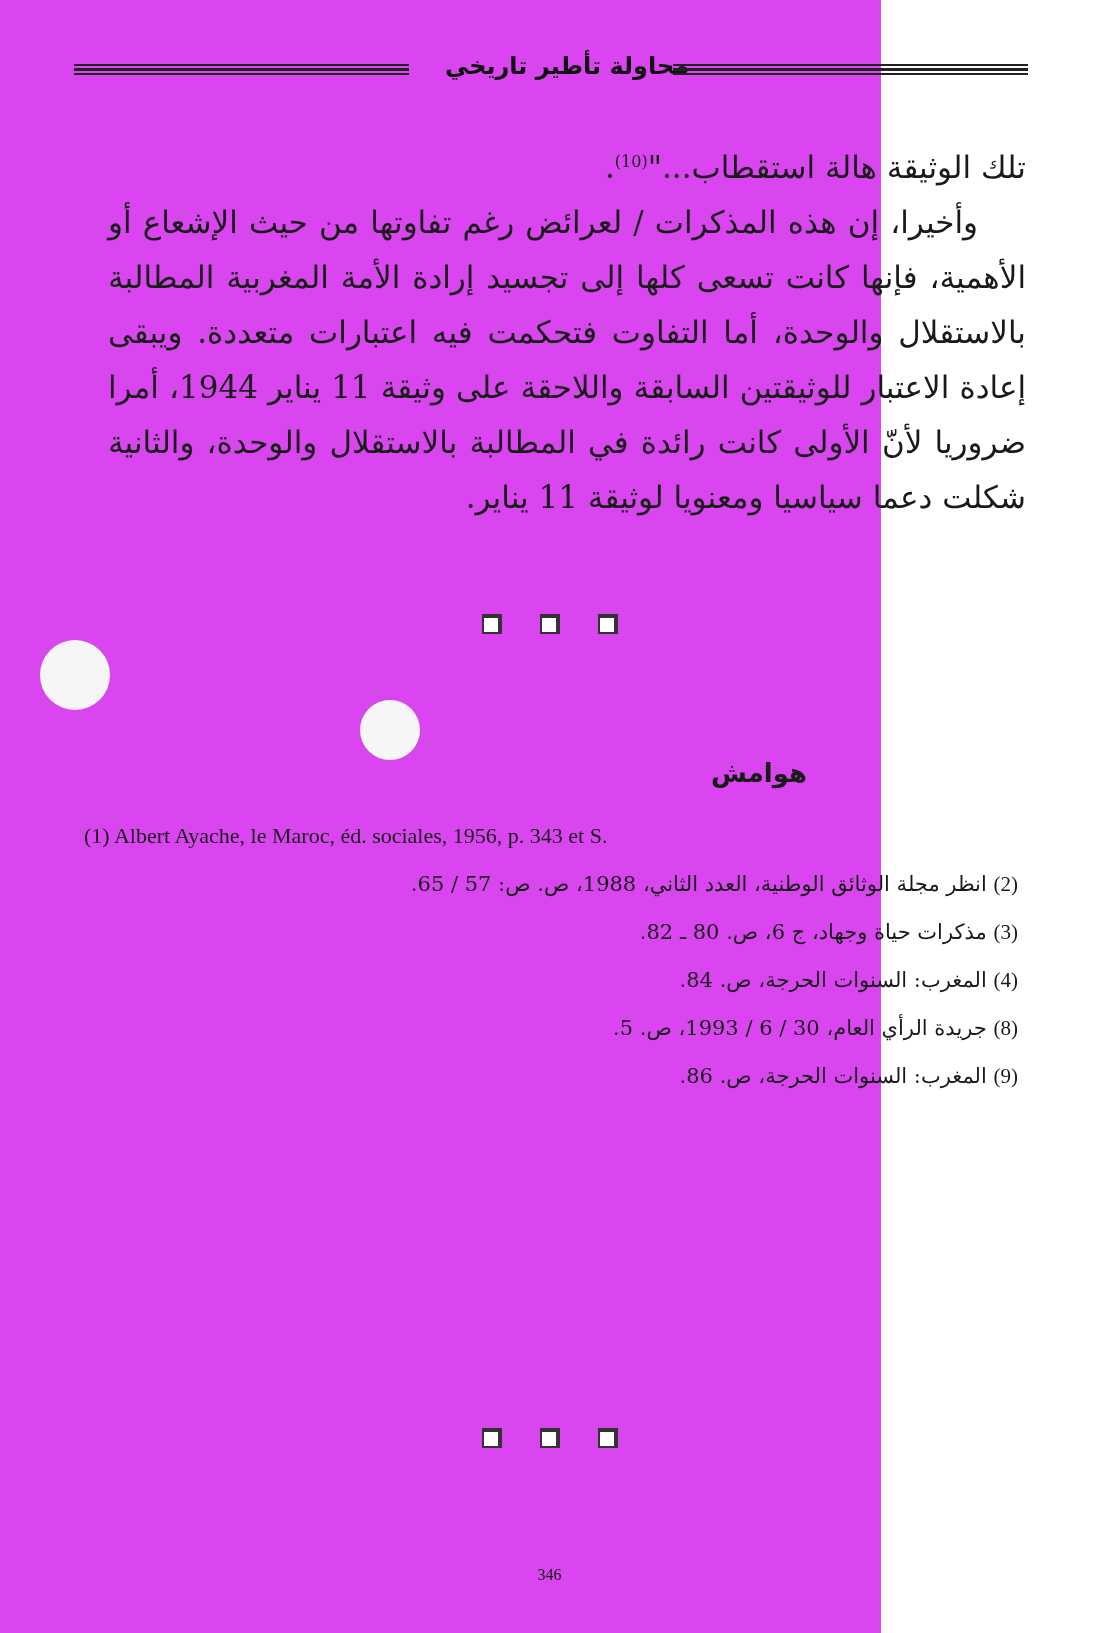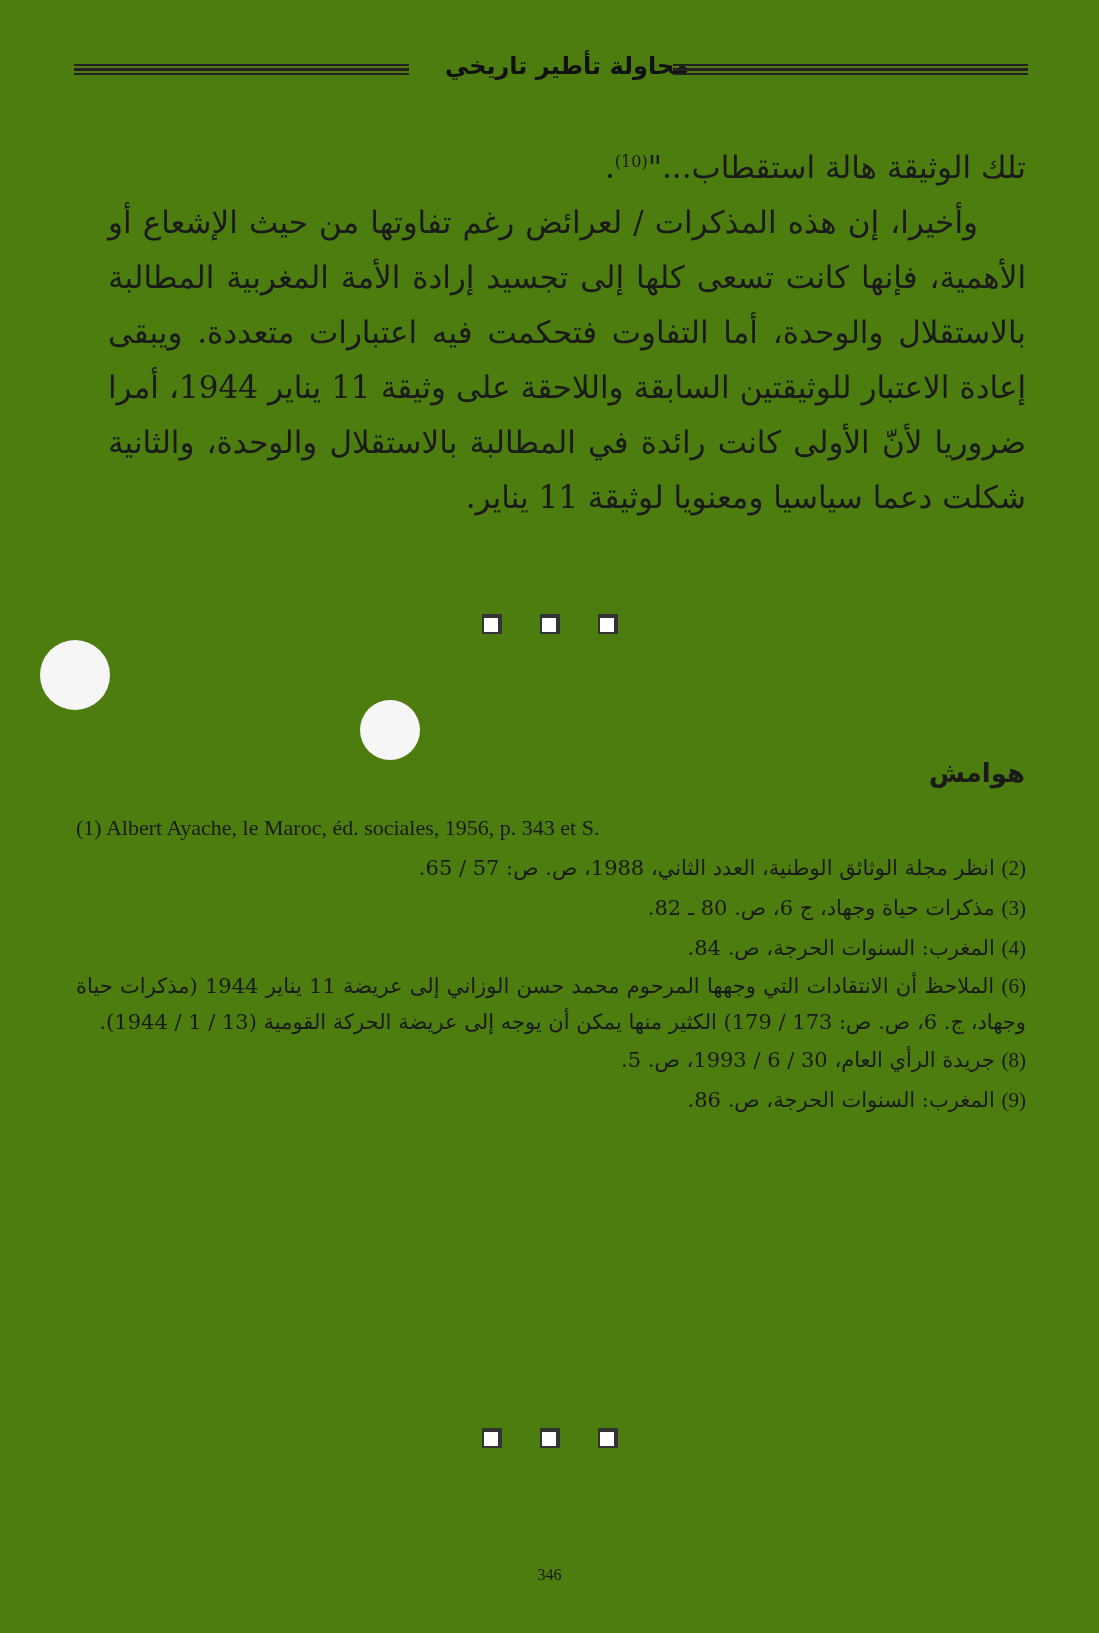--- a/index.html
+++ b/index.html
@@ -1,38 +1,38 @@
 <!DOCTYPE html>
 <html><head>
   <meta charset="utf-8">
   <style>
     html, body { margin: 0; padding: 0; background: #ffffff; }
     body { width: 1099px; height: 1633px; position: relative; overflow: hidden; font-family: "DejaVu Serif", "Liberation Serif", serif; color: #1a1a1a; }
-    .page { position: absolute; left: 0; top: 0; width: 1099px; height: 1633px; background: #4d7c0f; }
+    .page { position: absolute; left: 0; top: 0; width: 881px; height: 1633px; background: #d946ef; }
     
     .running-header { position: absolute; top: 44px; left: 72px; width: 958px; height: 50px; }
     .rule { position: absolute; top: 20px; height: 14px; }
     .rule.left { left: 2px; width: 335px; }
     .rule.right { right: 2px; width: 355px; }
     .rule span { display: block; height: 2px; background: #222; margin-bottom: 2px; }
     .rule span.thick { height: 3px; }
     .header-title { position: absolute; left: 350px; width: 290px; top: 8px; text-align: center; font-family: "DejaVu Sans", sans-serif; font-weight: bold; font-size: 24px; direction: rtl; color: #111; }
     
     .body-text { position: absolute; left: 76px; width: 950px; top: 140px; direction: rtl; text-align: justify; font-size: 31px; line-height: 55px; font-family: "DejaVu Serif", serif; }
     .body-text p { margin: 0; }
     .body-text p.first { text-indent: 0; }
     .body-text p.indent { text-indent: 48px; margin-left: 32px; }
     sup.ref { font-size: 16px; vertical-align: super; line-height: 0; }
     
     .separator { position: absolute; left: 0; width: 1099px; display: flex; justify-content: center; gap: 38px; direction: ltr; }
     .sep-box { width: 20px; height: 20px; border: 2px solid #333; border-top-width: 4px; border-right-width: 4px; box-sizing: border-box; background: #fff; }
     
     .notes-title { position: absolute; right: 74px; top: 758px; font-family: "DejaVu Sans", sans-serif; font-weight: bold; font-size: 26px; direction: rtl; text-align: right; }
     .notes { position: absolute; left: 76px; width: 950px; top: 808px; direction: rtl; font-size: 21px; line-height: 40px; }
-    .note { margin: 0; padding-right: 0; }
+    .note { margin: 8px; padding-right: 0; }
     .note.latin { direction: ltr; text-align: left; font-family: "Liberation Serif", serif; font-size: 22px; }
     .note.multi { text-align: justify; }
     .note-num { font-family: "Liberation Serif", serif; }
     .page-number { position: absolute; top: 1566px; left: 0; width: 1099px; text-align: center; font-family: "Liberation Serif", serif; font-size: 16px; }
     .smudge { position: absolute; border-radius: 50%; background: #f6f6f6; }
   </style>
 </head>
 <body>
 
 <div class="page">
@@ -67,21 +67,20 @@
     <div class="sep-box"></div>
   </div>
 
   <div class="notes-title">هوامش</div>
 
   <div class="notes">
     <p class="note latin"><span class="note-num">(1)</span> <span>Albert Ayache, le Maroc, éd. sociales, 1956, p. 343 et S.</span></p>
     <p class="note"><span class="note-num">(2)</span> <span>انظر مجلة الوثائق الوطنية، العدد الثاني، 1988، ص. ص: 57 / 65.</span></p>
     <p class="note"><span class="note-num">(3)</span> <span>مذكرات حياة وجهاد، ج 6، ص. 80 ـ 82.</span></p>
     <p class="note"><span class="note-num">(4)</span> <span>المغرب: السنوات الحرجة، ص. 84.</span></p>
-    <p class="note multi" style="line-height:36px;"><span class="note-num">(6)</span> <span>الملاحظ أن الانتقادات التي وجهها المرحوم محمد حسن الوزاني إلى عريضة 11 يناير 1944 (مذكرات حياة وجهاد، ج. 6، ص. ص: 173 / 179) الكثير منها يمكن أن يوجه إلى عريضة الحركة القومية (13 / 1 / 1944).</span></p>
     <p class="note"><span class="note-num">(8)</span> <span>جريدة الرأي العام، 30 / 6 / 1993، ص. 5.</span></p>
     <p class="note"><span class="note-num">(9)</span> <span>المغرب: السنوات الحرجة، ص. 86.</span></p>
   </div>
 
   <div class="separator" style="top:1428px;">
     <div class="sep-box"></div>
     <div class="sep-box"></div>
     <div class="sep-box"></div>
   </div>
 

